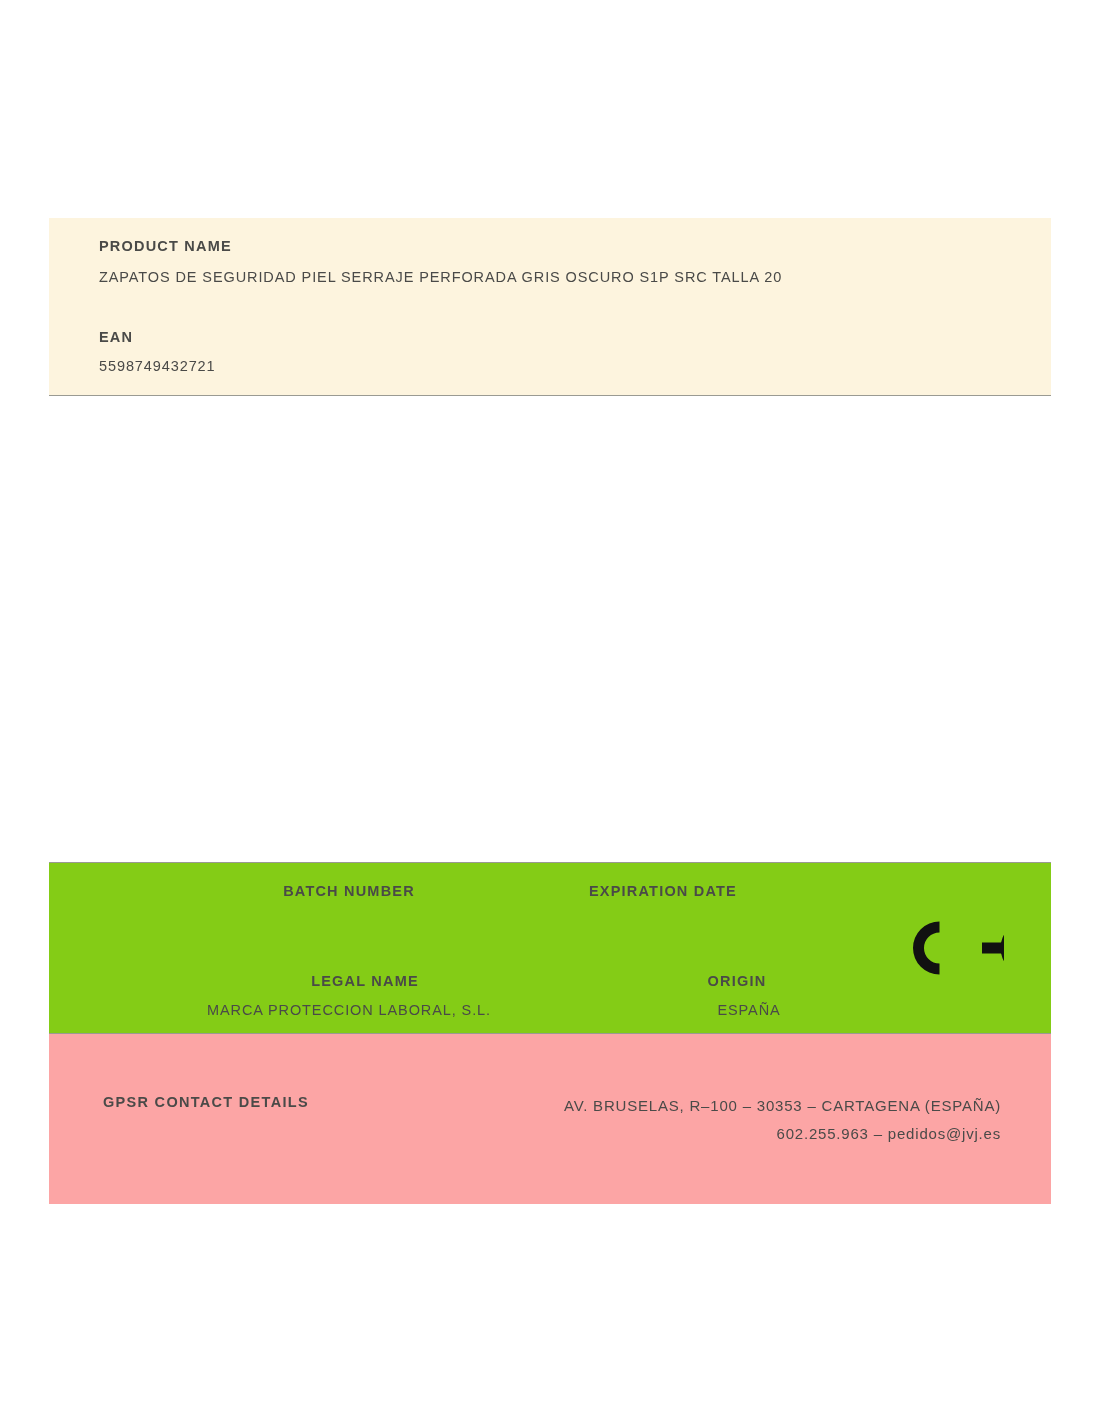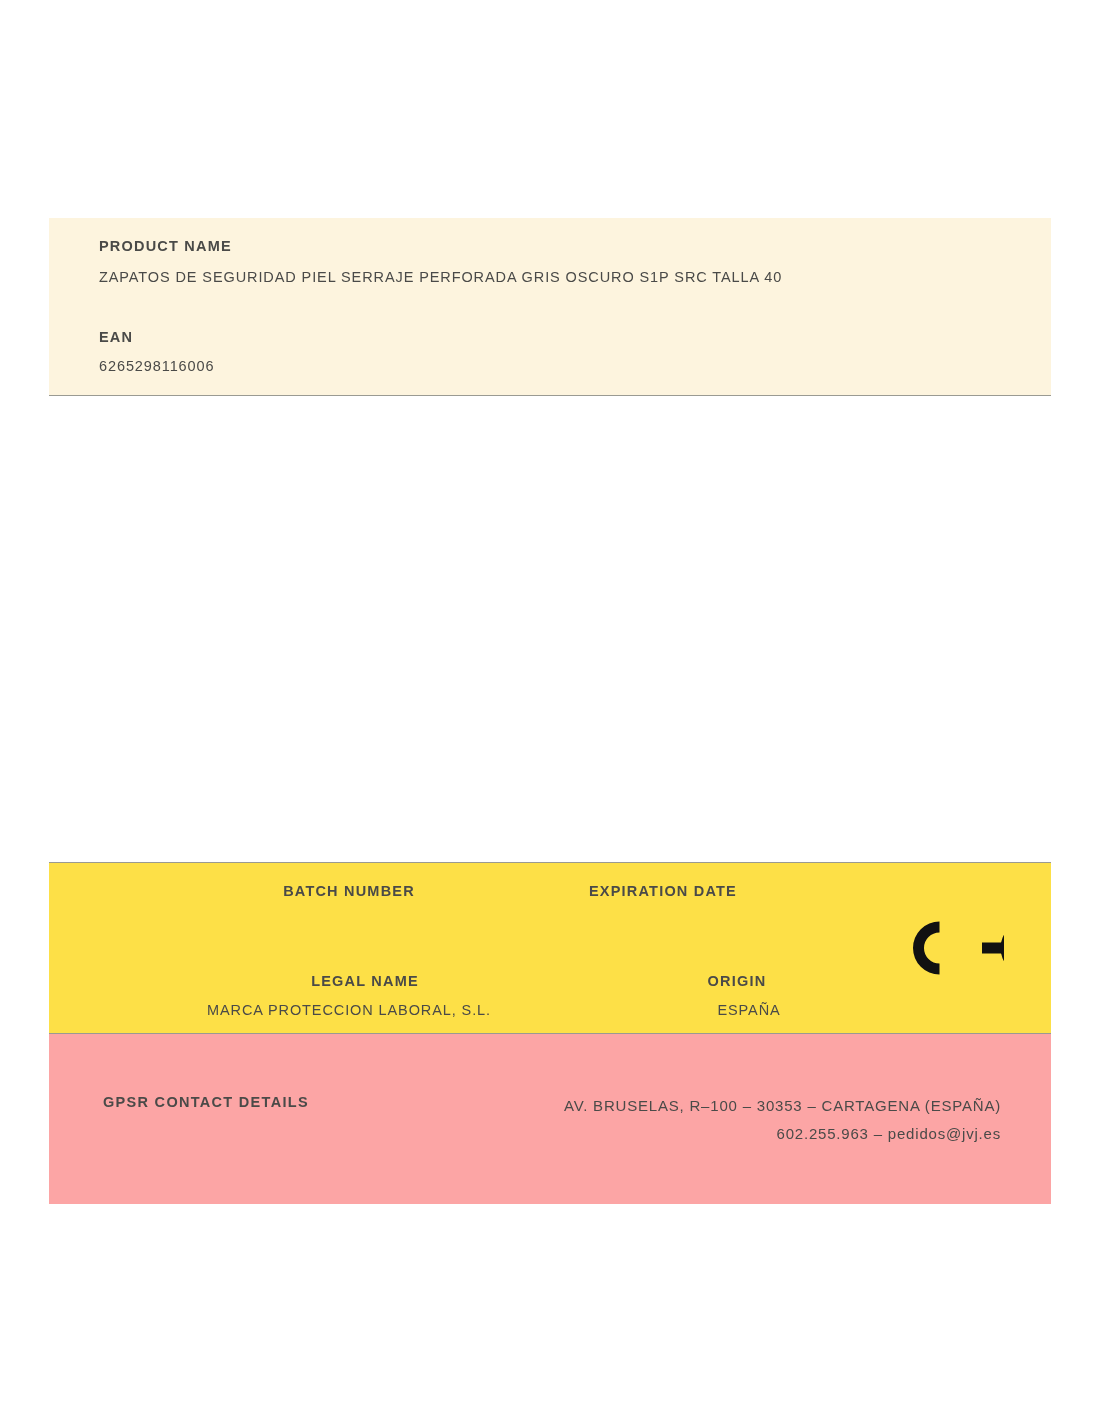--- a/index.html
+++ b/index.html
@@ -68,21 +68,21 @@
     top: 140px;
   }
 
   
   .mid-block {
     position: absolute;
     left: 49px;
     top: 862px;
     width: 1002px;
     height: 172px;
-    background: #fde047;
+    background: #84cc16;
     border-top: 1.5px solid #9a9a92;
     border-bottom: 1.5px solid #9a9a92;
     box-sizing: border-box;
   }
   .mid-block .batch-label {
     position: absolute;
     left: 0;
     top: 20px;
     width: 600px;
     text-align: center;
@@ -177,23 +177,23 @@
     line-height: 28px;
   }
 </style>
 </head>
 <body>
 
 <div class="page">
 
   <div class="top-block">
     <div class="label product-label">PRODUCT NAME</div>
-    <div class="value product-value">ZAPATOS DE SEGURIDAD PIEL SERRAJE PERFORADA GRIS OSCURO S1P SRC TALLA 40</div>
+    <div class="value product-value">ZAPATOS DE SEGURIDAD PIEL SERRAJE PERFORADA GRIS OSCURO S1P SRC TALLA 20</div>
     <div class="label ean-label">EAN</div>
-    <div class="value ean-value">6265298116006</div>
+    <div class="value ean-value">5598749432721</div>
   </div>
 
   <div class="mid-block">
     <div class="label batch-label">BATCH NUMBER</div>
     <div class="value batch-value"></div>
 
     <div class="label exp-label">EXPIRATION DATE</div>
     <div class="value exp-value"></div>
 
     <div class="label legal-label">LEGAL NAME</div>

